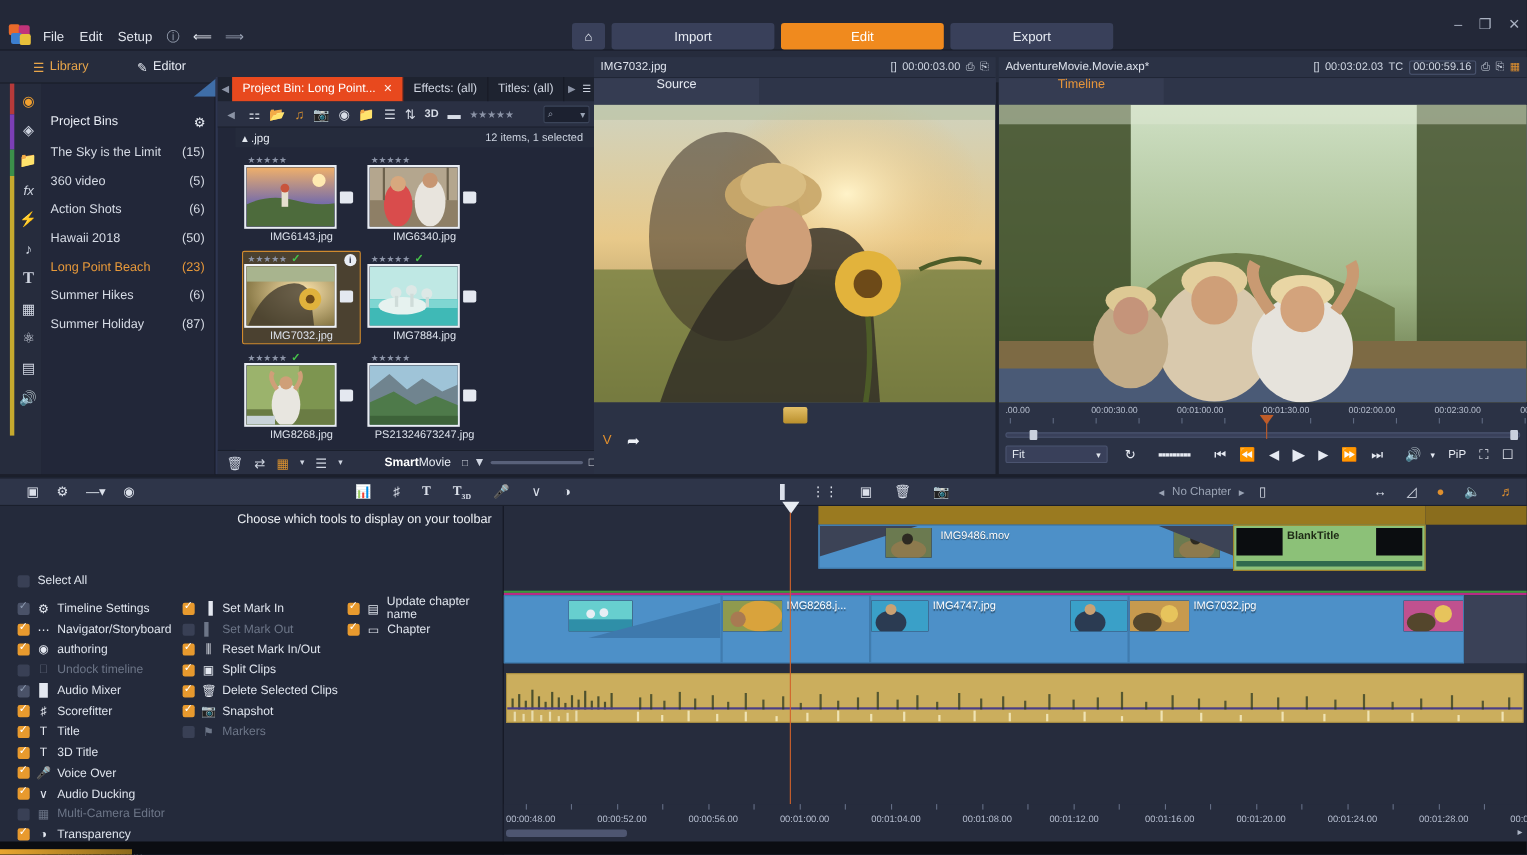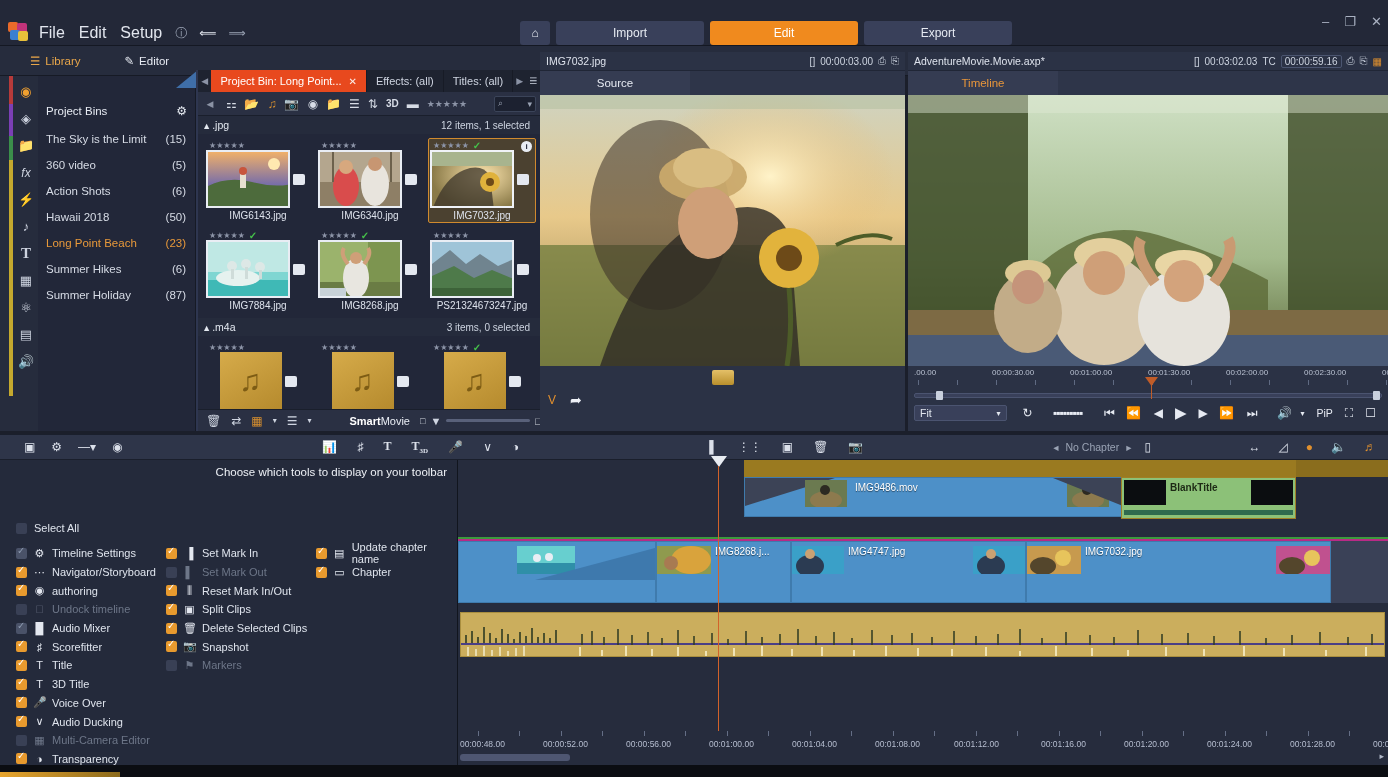--- a/index.html
+++ b/index.html
@@ -11,21 +11,21 @@
   }
   .abs{ position:absolute; }
   .row{ display:flex; align-items:center; }
 
   
   #titlebar{ left:0; top:0; width:1388px; height:46px; background:#232838;
              border-bottom:1px solid #141823; }
   #applogo{ left:8px; top:22px; width:20px; height:20px; }
   #applogo .p{ position:absolute; width:10px; height:10px; border-radius:2px; }
   #menu{ left:32px; top:24px; height:18px; }
-  #menu .mi{ color:#e2e6ee; font-size:16px; padding:0 7px; cursor:default; }
+  #menu .mi{ color:#e2e6ee; font-size:12px; padding:0 7px; cursor:default; }
   #menu .gi{ color:#9aa3b4; font-size:12px; padding:0 6px; }
   #centerbtns{ left:520px; top:21px; height:24px; }
   .tbtn{ height:24px; border-radius:3px; background:#39405a; color:#e6eaf2;
          font-size:12px; display:flex; align-items:center; justify-content:center;
          margin-right:6px; cursor:pointer; }
   .tbtn.home{ width:30px; background:#39405a; }
   .tbtn.wide{ width:148px; }
   .tbtn.active{ background:#f08a1e; color:#fff; }
   #wctrls{ right:6px; top:14px; }
   #wctrls span{ color:#aab2c2; font-size:13px; margin-left:12px; cursor:pointer; }
@@ -104,21 +104,21 @@
   #bfoot .track{ width:84px; height:3px; background:#59617a; border-radius:2px; position:relative; }
 
   
   .prev{ top:52px; height:379px; background:#2b3245; }
   #prevSrc{ left:540px; width:365px; }
   #prevTl{ left:908px; width:480px; }
   .phdr{ height:19px; display:flex; align-items:center; padding:0 6px; font-size:10.5px;
          background:#2b3245; color:#dde2ec; border-bottom:1px solid #202636; }
   .phdr .tc{ margin-left:auto; display:flex; align-items:center; gap:5px; font-size:10px; color:#cdd4e0; }
   .phdr .tcbox{ border:1px solid #4b5570; padding:0 3px; border-radius:2px; }
-  .ptab{ height:24px; display:flex; align-items:center; background:#353c52; }
+  .ptab{ height:24px; display:flex; align-items:flex-start; background:#353c52; }
   .ptab .lbl{ width:150px; text-align:center; font-size:11.5px; color:#e6eaf2; }
   .ptab .lbl.org{ color:#e8963a; }
   .ptab .rest{ flex:1; height:24px; background:#2e3549; }
   .pvid{ height:271px; overflow:hidden; position:relative; }
   .pbar{ height:22px; display:flex; align-items:center; justify-content:center; }
   .goldchip{ width:22px; height:15px; background:linear-gradient(#e4c068,#b98f2c); border-radius:2px; }
   .pfoot{ height:24px; display:flex; align-items:center; padding:0 8px; gap:14px; }
   .pfoot .vm{ color:#e08f2e; font-size:12px; }
   
   #tlruler{ height:22px; position:relative; }
@@ -322,21 +322,21 @@
     <span class="ti">⇅</span>
     <span class="ti" style="font-size:10px;font-weight:bold;">3D</span>
     <span class="ti">▬</span>
     <span class="ti" style="color:#8c94a7;font-size:9px;">★★★★★</span>
     <span id="srchbox">
       <span>⌕</span>
       <span style="margin-left:auto;">▾</span>
     </span>
   </div>
 
-  <div id="bcontent" style="position:relative;height:293px;overflow:hidden;">
+  <div id="bcontent" style="position:relative;height:293px;overflow:hidden;padding-left:16px;">
       <div class="grouphdr">
         <span class="gname">▴ .jpg</span>
         <span class="gcnt">12 items, 1 selected</span>
       </div>
       <div class="tgrid">
         <div class="tcell">
           <div class="stars">★★★★★</div>
           <div class="thumbwrap">
             <div class="thumb"><svg width="84" height="58">
                 <defs>

